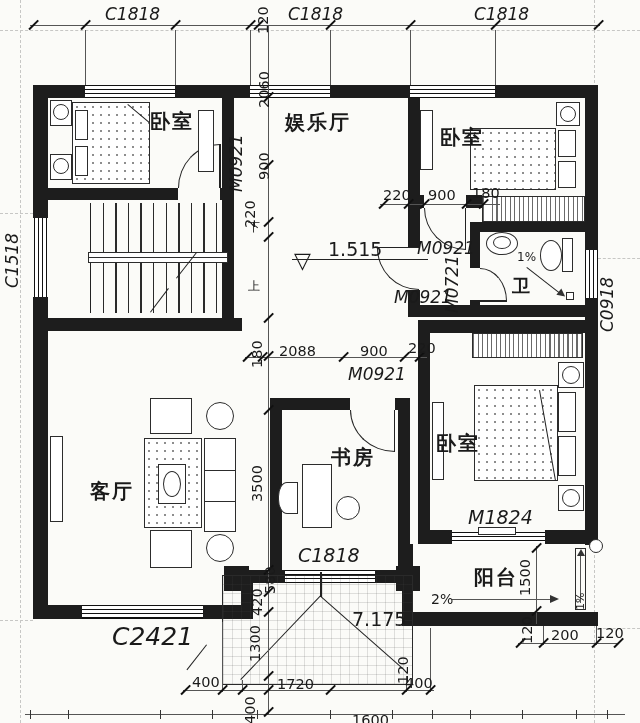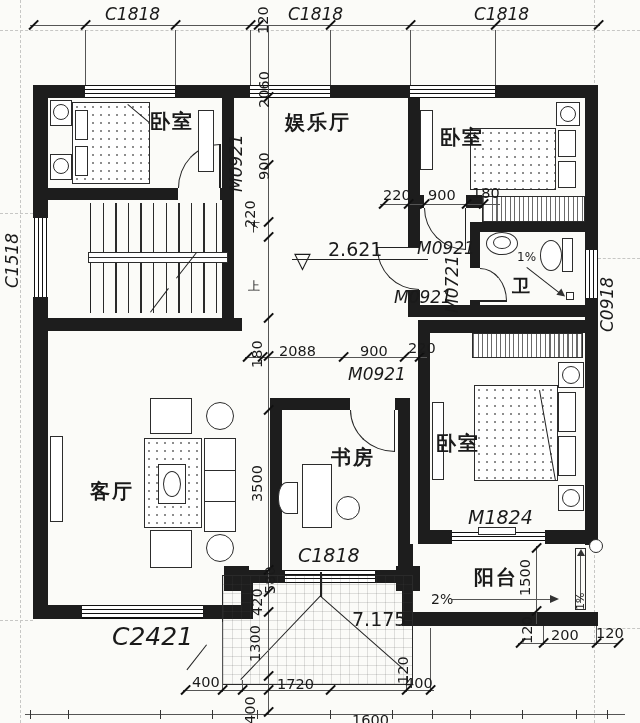--- a/index.html
+++ b/index.html
@@ -270,21 +270,21 @@
     <div class="vtk" style="left:212px;top:710px"></div>
   <div class="vtk" style="left:257px;top:710px"></div>
     <div class="vtk" style="left:330px;top:710px"></div>
   <div class="vtk" style="left:392px;top:710px"></div>
     <div class="vtk" style="left:432px;top:710px"></div>
   <div class="vtk" style="left:470px;top:710px"></div>
     <div class="vtk" style="left:522px;top:710px"></div>
   <div class="vtk" style="left:576px;top:710px"></div>
     <div class="vtk" style="left:607px;top:710px"></div>
 
-  <span class="lv" style="left:328px;top:238px">2.621</span>
+  <span class="lv" style="left:328px;top:238px">1.515</span>
   <span class="lbl" style="left:294px;top:250px;font-size:22px">▽</span>
   <div class="ln" style="left:292px;top:259px;width:136px;height:1.2px"></div>
   <span class="lv" style="left:352px;top:608px">7.175</span>
 
   <span class="lbl" style="left:105px;top:6px">C1818</span>
   <span class="dim vt" style="left:256px;top:2px;height:32px">120</span>
   <span class="lbl" style="left:288px;top:6px">C1818</span>
   <span class="lbl" style="left:474px;top:6px">C1818</span>
   <span class="lbl vt" style="left:4px;top:230px;height:58px">C1518</span>
   <span class="lbl vt" style="left:599px;top:252px;height:80px">C0918</span>

